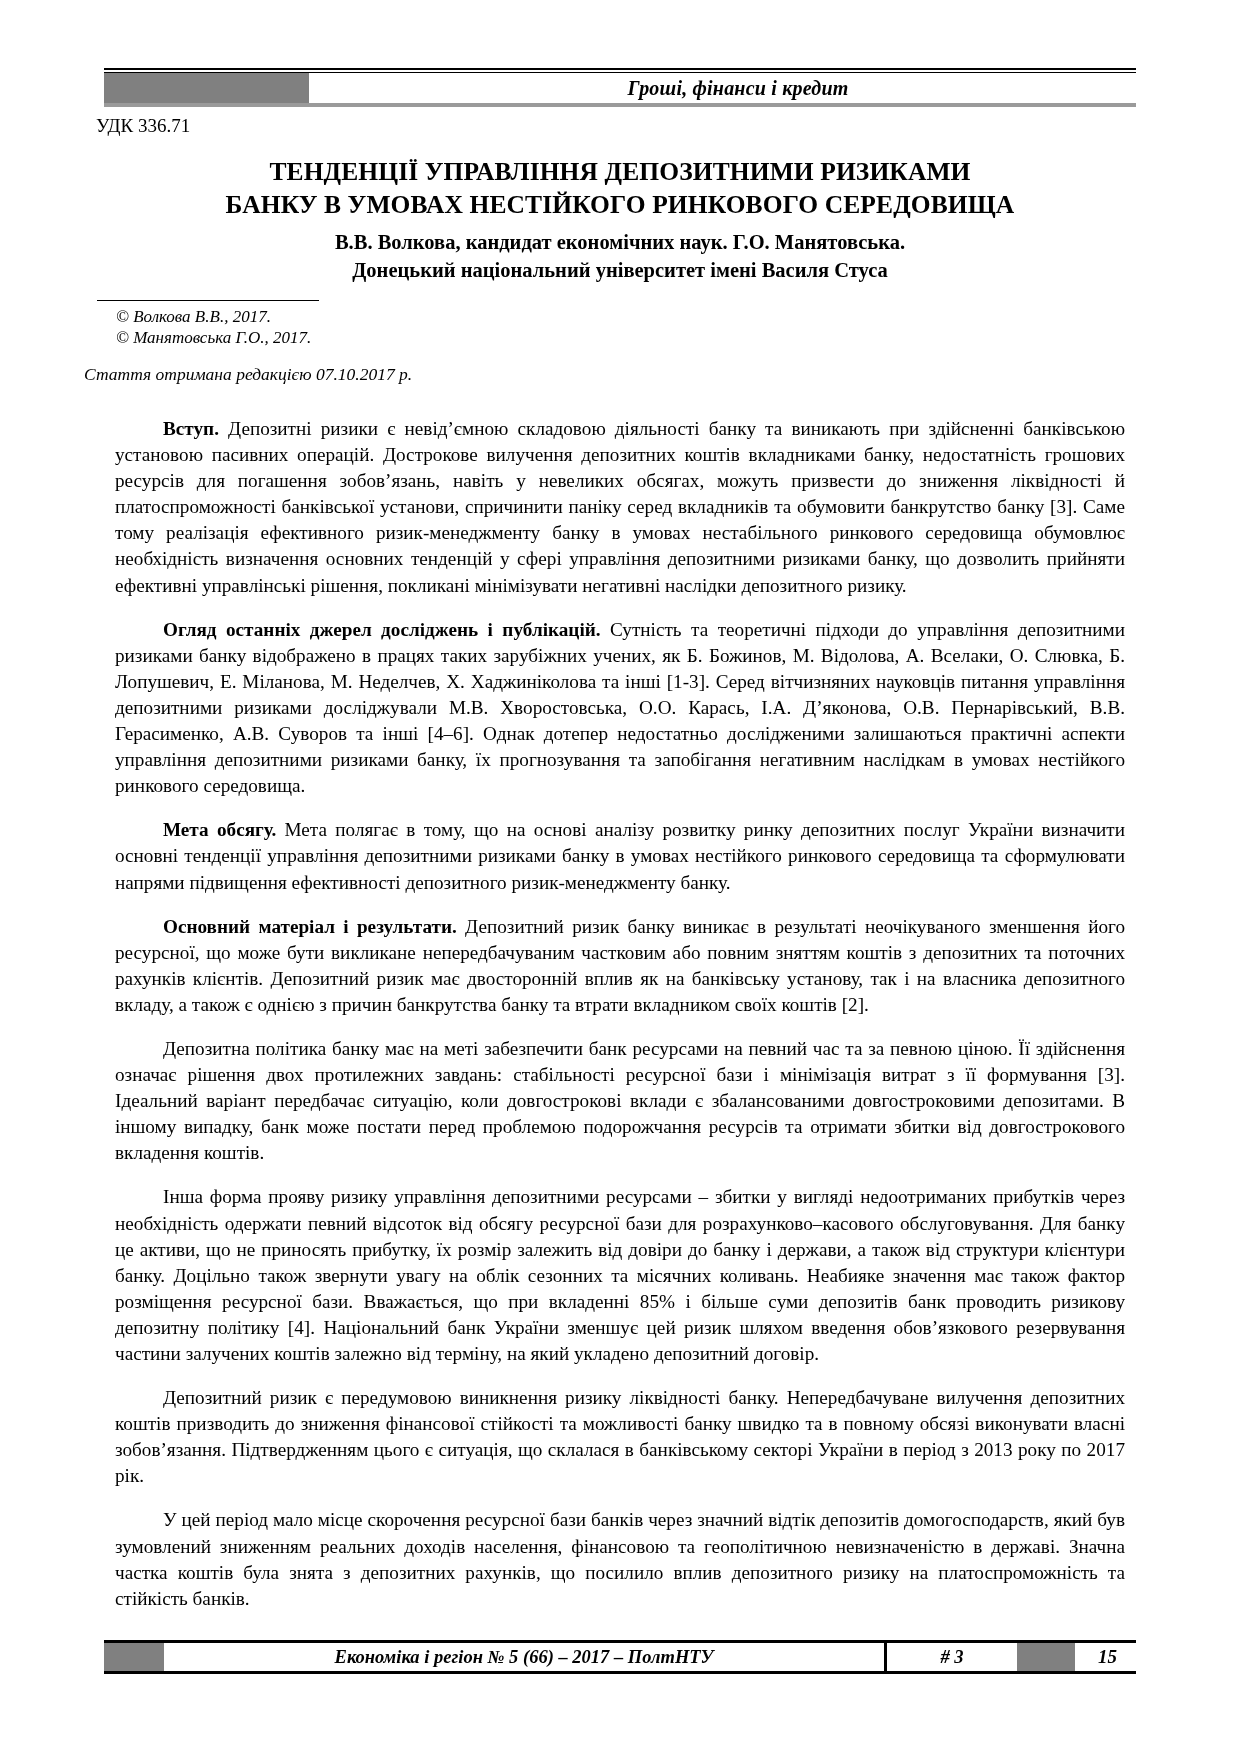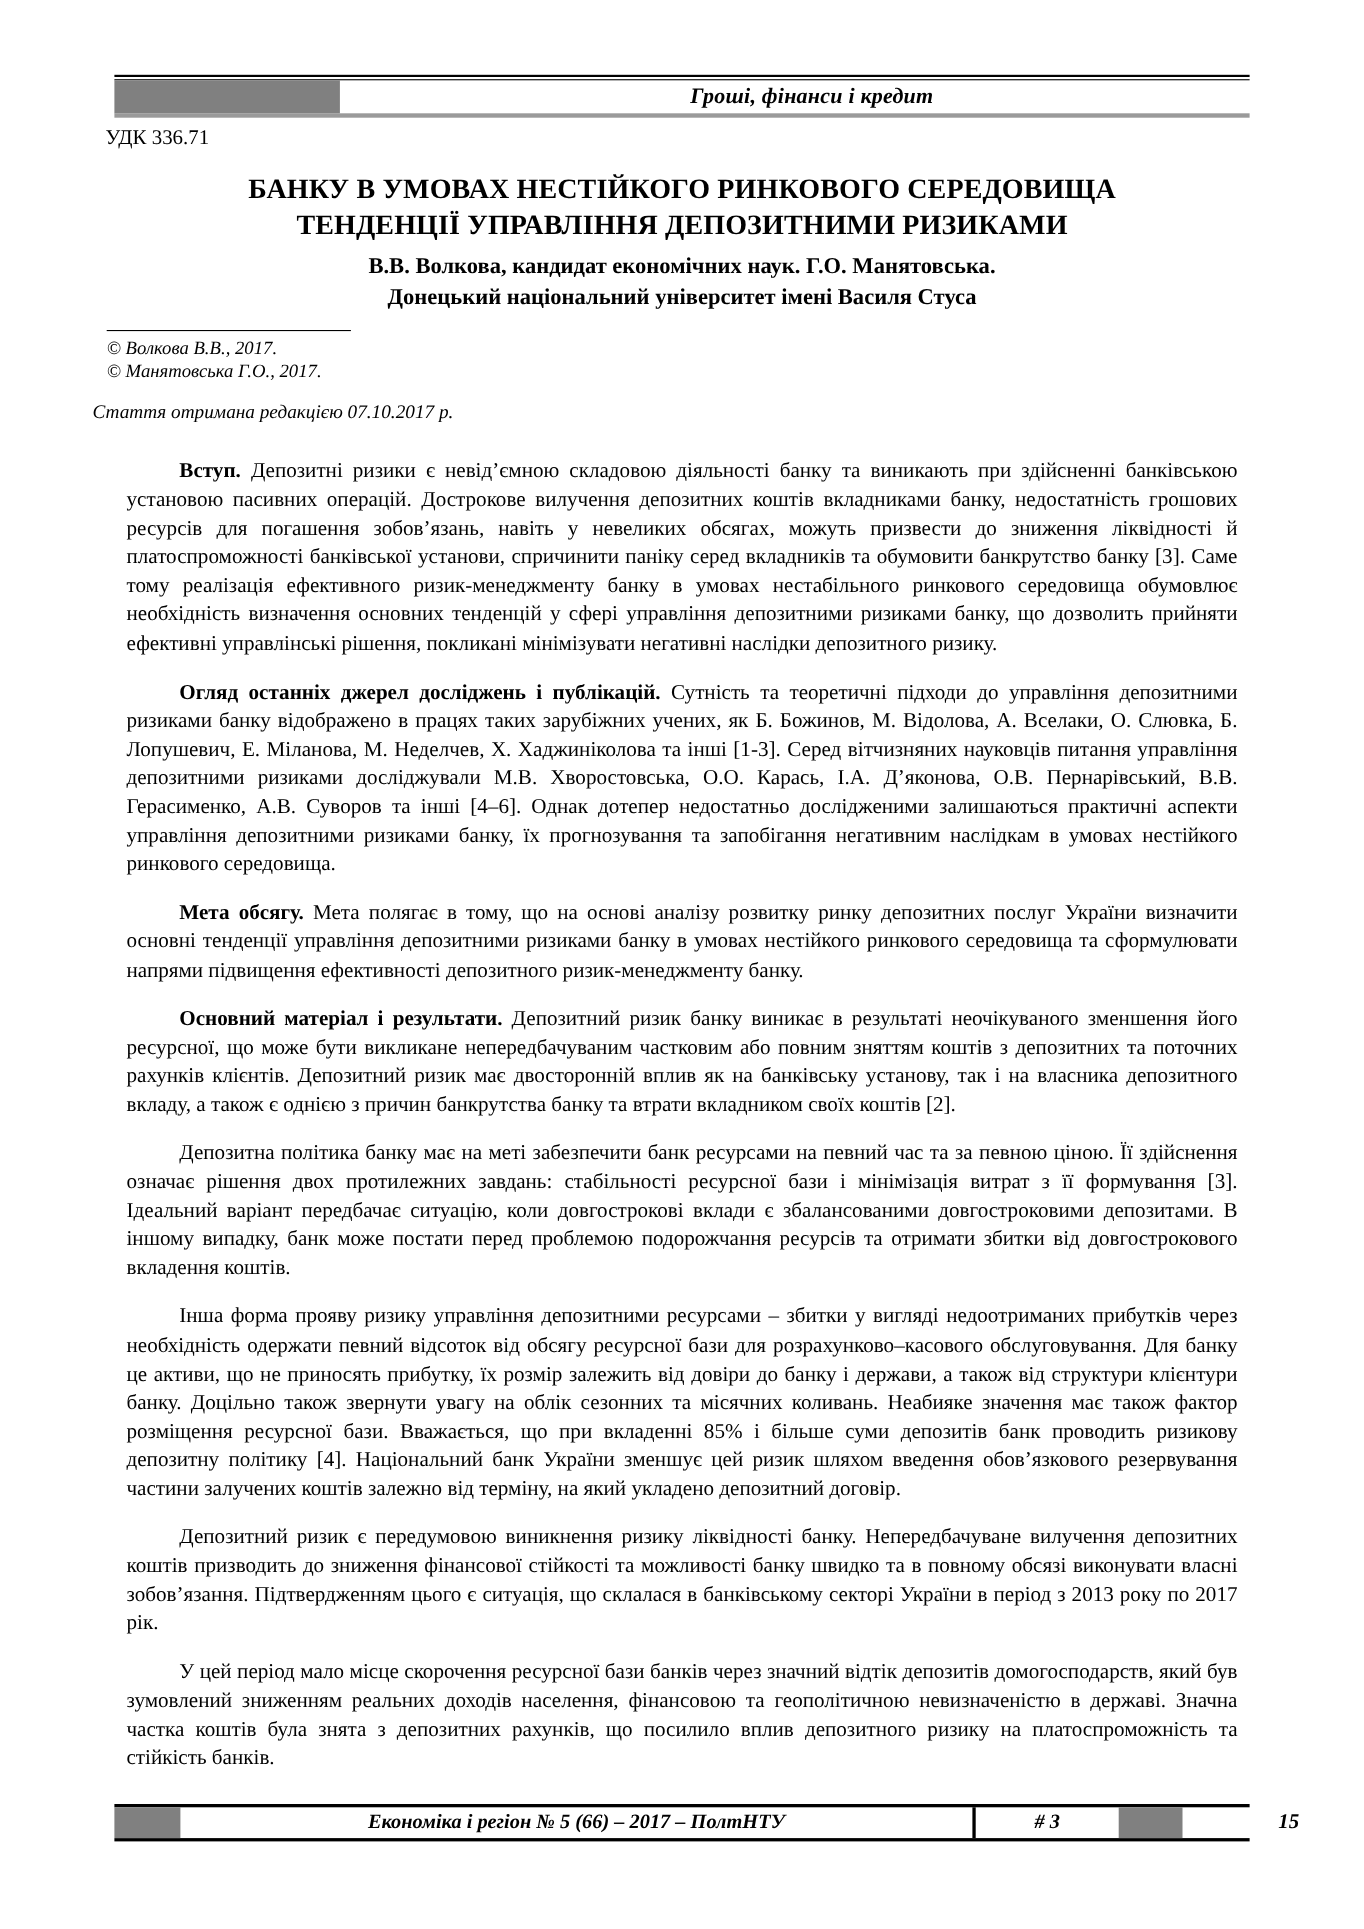--- a/index.html
+++ b/index.html
@@ -120,20 +120,21 @@
   .cr-rule {
     width: 222px;
     height: 1px;
     background: #000;
     margin-bottom: 5px;
   }
   .cr-line {
     font-style: italic;
     font-size: 17px;
     line-height: 21px;
+    margin-left: 19px;
   }
 
   .received {
     position: absolute;
     left: 84px;
     top: 364px;
     font-style: italic;
     font-size: 17.5px;
   }
 
@@ -216,21 +217,21 @@
   .footer-block2 {
     position: absolute;
     left: 913px;
     top: 0;
     width: 58px;
     height: 28px;
     background: #808080;
   }
   .footer-page {
     position: absolute;
-    left: 1019px;
+    left: 955px;
     top: 0;
     width: 61px;
     height: 28px;
     line-height: 28px;
     text-align: center;
     font-style: italic;
     font-weight: bold;
     font-size: 19px;
     padding-left: 18px;
   }
@@ -251,22 +252,22 @@
     <div class="runhead-body">
       <div class="runhead-block"></div>
       <div class="runhead-title">Гроші, фінанси і кредит</div>
     </div>
     <div class="runhead-rule-bottom"></div>
   </div>
 
   <div class="udc">УДК 336.71</div>
 
   <div class="title-block">
+    <div class="title-line">ТЕНДЕНЦІЇ УПРАВЛІННЯ ДЕПОЗИТНИМИ РИЗИКАМИ</div>
     <div class="title-line">БАНКУ В УМОВАХ НЕСТІЙКОГО РИНКОВОГО СЕРЕДОВИЩА</div>
-    <div class="title-line">ТЕНДЕНЦІЇ УПРАВЛІННЯ ДЕПОЗИТНИМИ РИЗИКАМИ</div>
   </div>
 
   <div class="authors">
     <div class="authors-line">В.В. Волкова, кандидат економічних наук. Г.О. Манятовська.</div>
     <div class="authors-line">Донецький національний університет імені Василя Стуса</div>
   </div>
 
   <div class="copyright">
     <div class="cr-rule"></div>
     <div class="cr-line">© Волкова В.В., 2017.</div>

